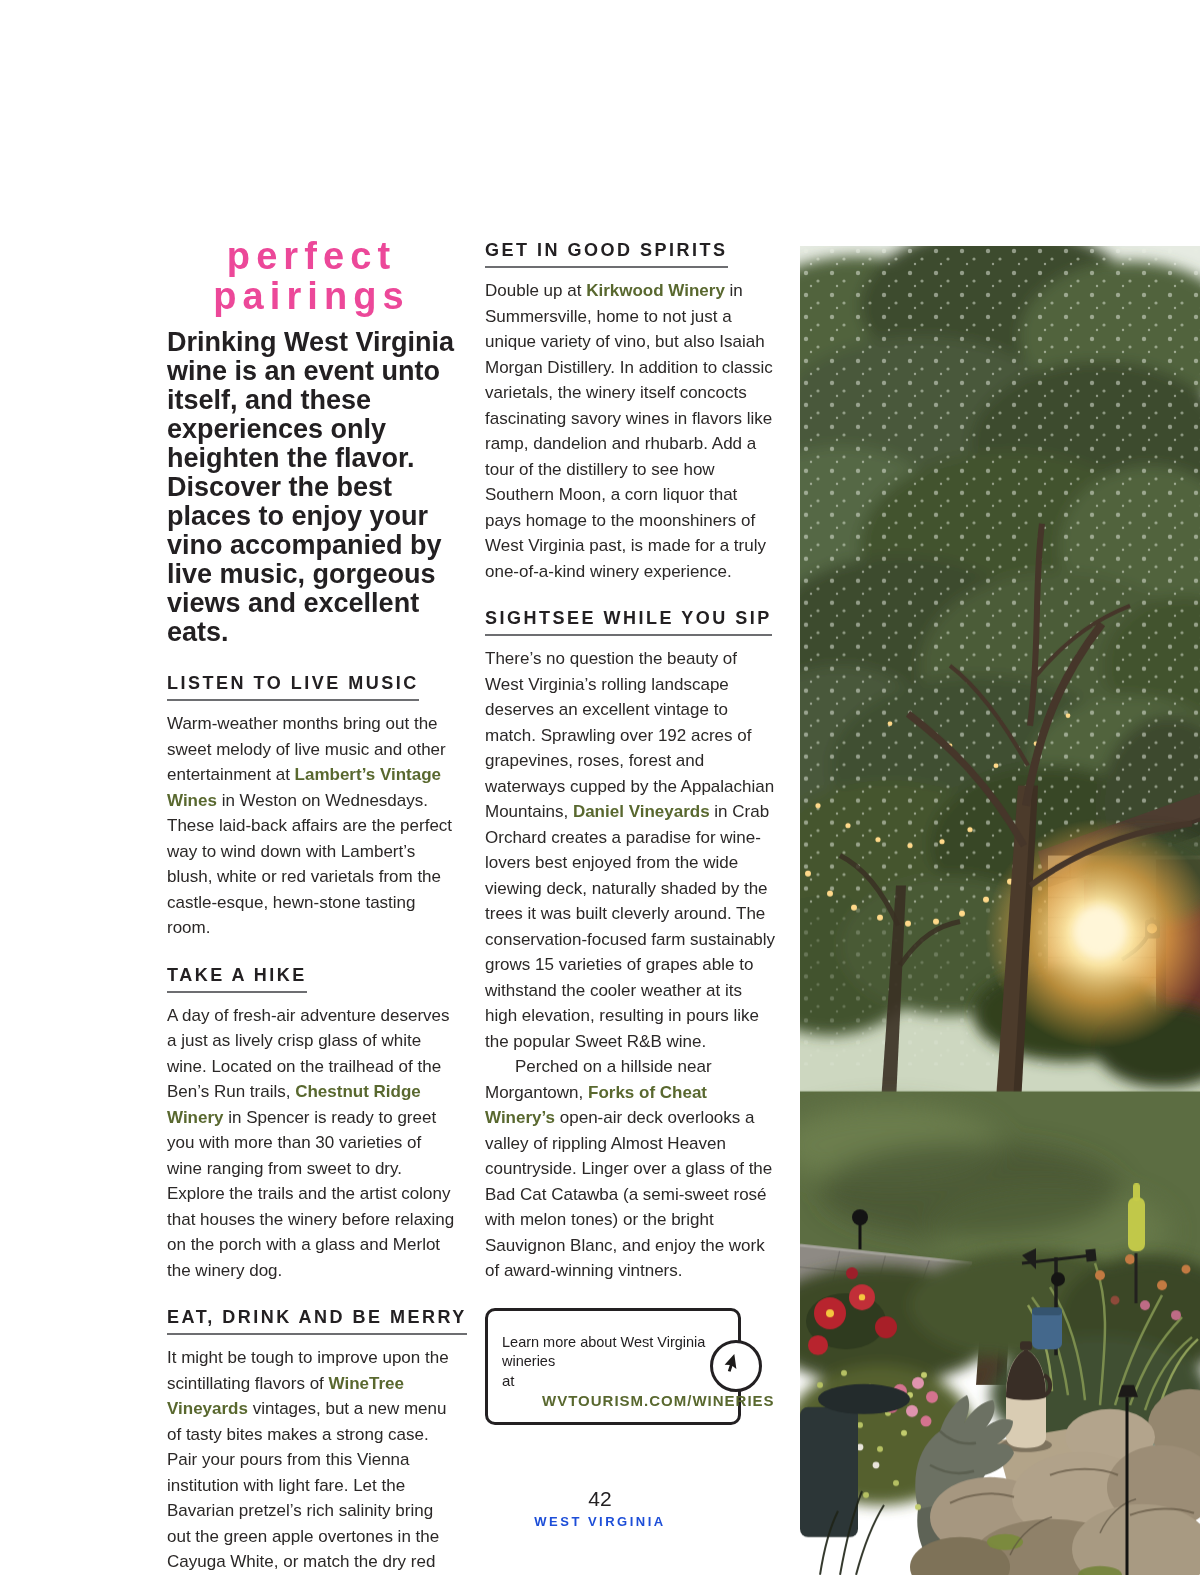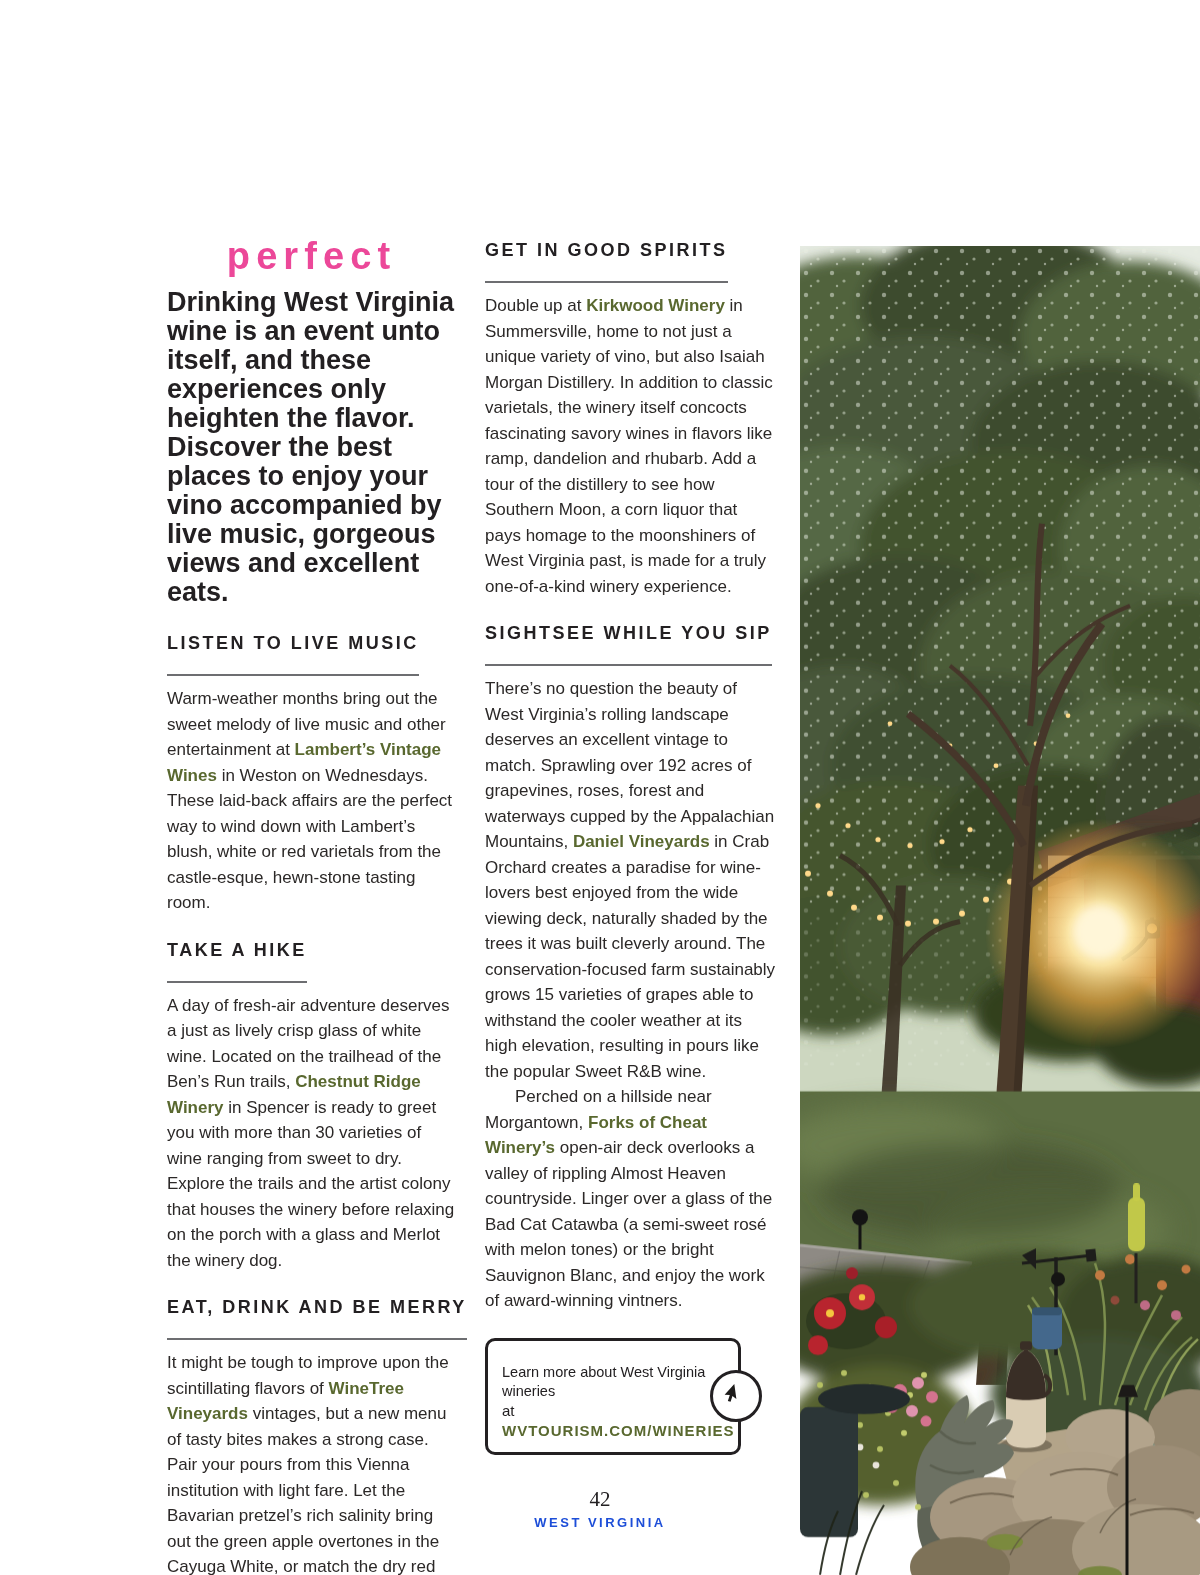--- a/index.html
+++ b/index.html
@@ -14,56 +14,57 @@
     letter-spacing:.16em;color:#ec4899;margin:0 0 12px 0;
   }
   .intro{
     text-align:left;font-weight:bold;font-size:27px;line-height:29px;
     color:#232022;margin:0 0 26px 0;
   }
   .section{margin-top:24px;}
   .section:first-of-type{margin-top:0;}
   .sec-head{
     display:inline-block;font-weight:bold;font-size:18px;letter-spacing:2.5px;
-    color:#232022;padding-bottom:20px;border-bottom:2px solid #6d6e71;white-space:nowrap;
+    color:#232022;padding-bottom:5px;border-bottom:2px solid #6d6e71;white-space:nowrap;
   }
   .sec-body{margin:10px 0 0 0;font-size:17px;line-height:25.5px;color:#2b2827;}
   .hl{font-weight:bold;color:#59682f;}
   
   .col-right{position:absolute;left:485px;top:240px;width:292px;}
   .para2{margin-top:0;text-indent:30px;}
   
   .callout{
     position:relative;margin-top:24px;width:222px;background:#fff;
     border:3px solid #232022;border-radius:10px;padding:22px 14px 11px 14px;
   }
   .callout-line1{font-size:14.5px;line-height:19px;color:#232022;}
   .callout-line2{font-size:15px;line-height:20px;color:#232022;}
-  .callout-url{font-weight:bold;color:#59682f;letter-spacing:1px;}
+  .callout-url{font-weight:bold;color:#59682f;letter-spacing:1px;margin-left:40px;}
   .callout-bump{
     position:absolute;right:-24px;top:50%;transform:translateY(-50%);
     width:46px;height:46px;background:#fff;border:3px solid #232022;border-radius:50%;
   }
   .cursor-wrap{position:absolute;left:7px;top:9px;}
   
   .footer{position:absolute;left:0;top:1487px;width:1200px;text-align:center;}
-  .folio-num{font-family:Liberation Serif, serif;font-size:21px;color:#232022;}
+  .folio-num{font-family:Liberation Sans, sans-serif;font-size:21px;color:#232022;}
   .folio-name{font-weight:bold;font-size:13px;letter-spacing:2.5px;color:#1d4ed8;margin-top:3px;}
   
   .photo{position:absolute;left:800px;top:246px;width:400px;height:1329px;}
   .photo svg{display:block;width:100%;height:100%;}
 </style>
 </head>
 <body>
 
 <div class="page">
 
   <div class="col-left">
     <div class="feature-title">
       <div>perfect</div>
+      <div>pairings</div>
     </div>
     <p class="intro">Drinking West Virginia wine is an event unto itself, and these experiences only heighten the flavor. Discover the best places to enjoy your vino accompanied by live music, gorgeous views and excellent eats.</p>
 
     <div class="section">
       <span class="sec-head">LISTEN TO LIVE MUSIC</span>
       <p class="sec-body"><span>Warm-weather months bring out the sweet melody of live music and other entertainment at </span><span class="hl">Lambert’s Vintage Wines</span><span> in Weston on Wednesdays. These laid-back affairs are the perfect way to wind down with Lambert’s blush, white or red varietals from the castle-esque, hewn-stone tasting room.</span></p>
     </div>
 
     <div class="section">
       <span class="sec-head">TAKE A HIKE</span>

